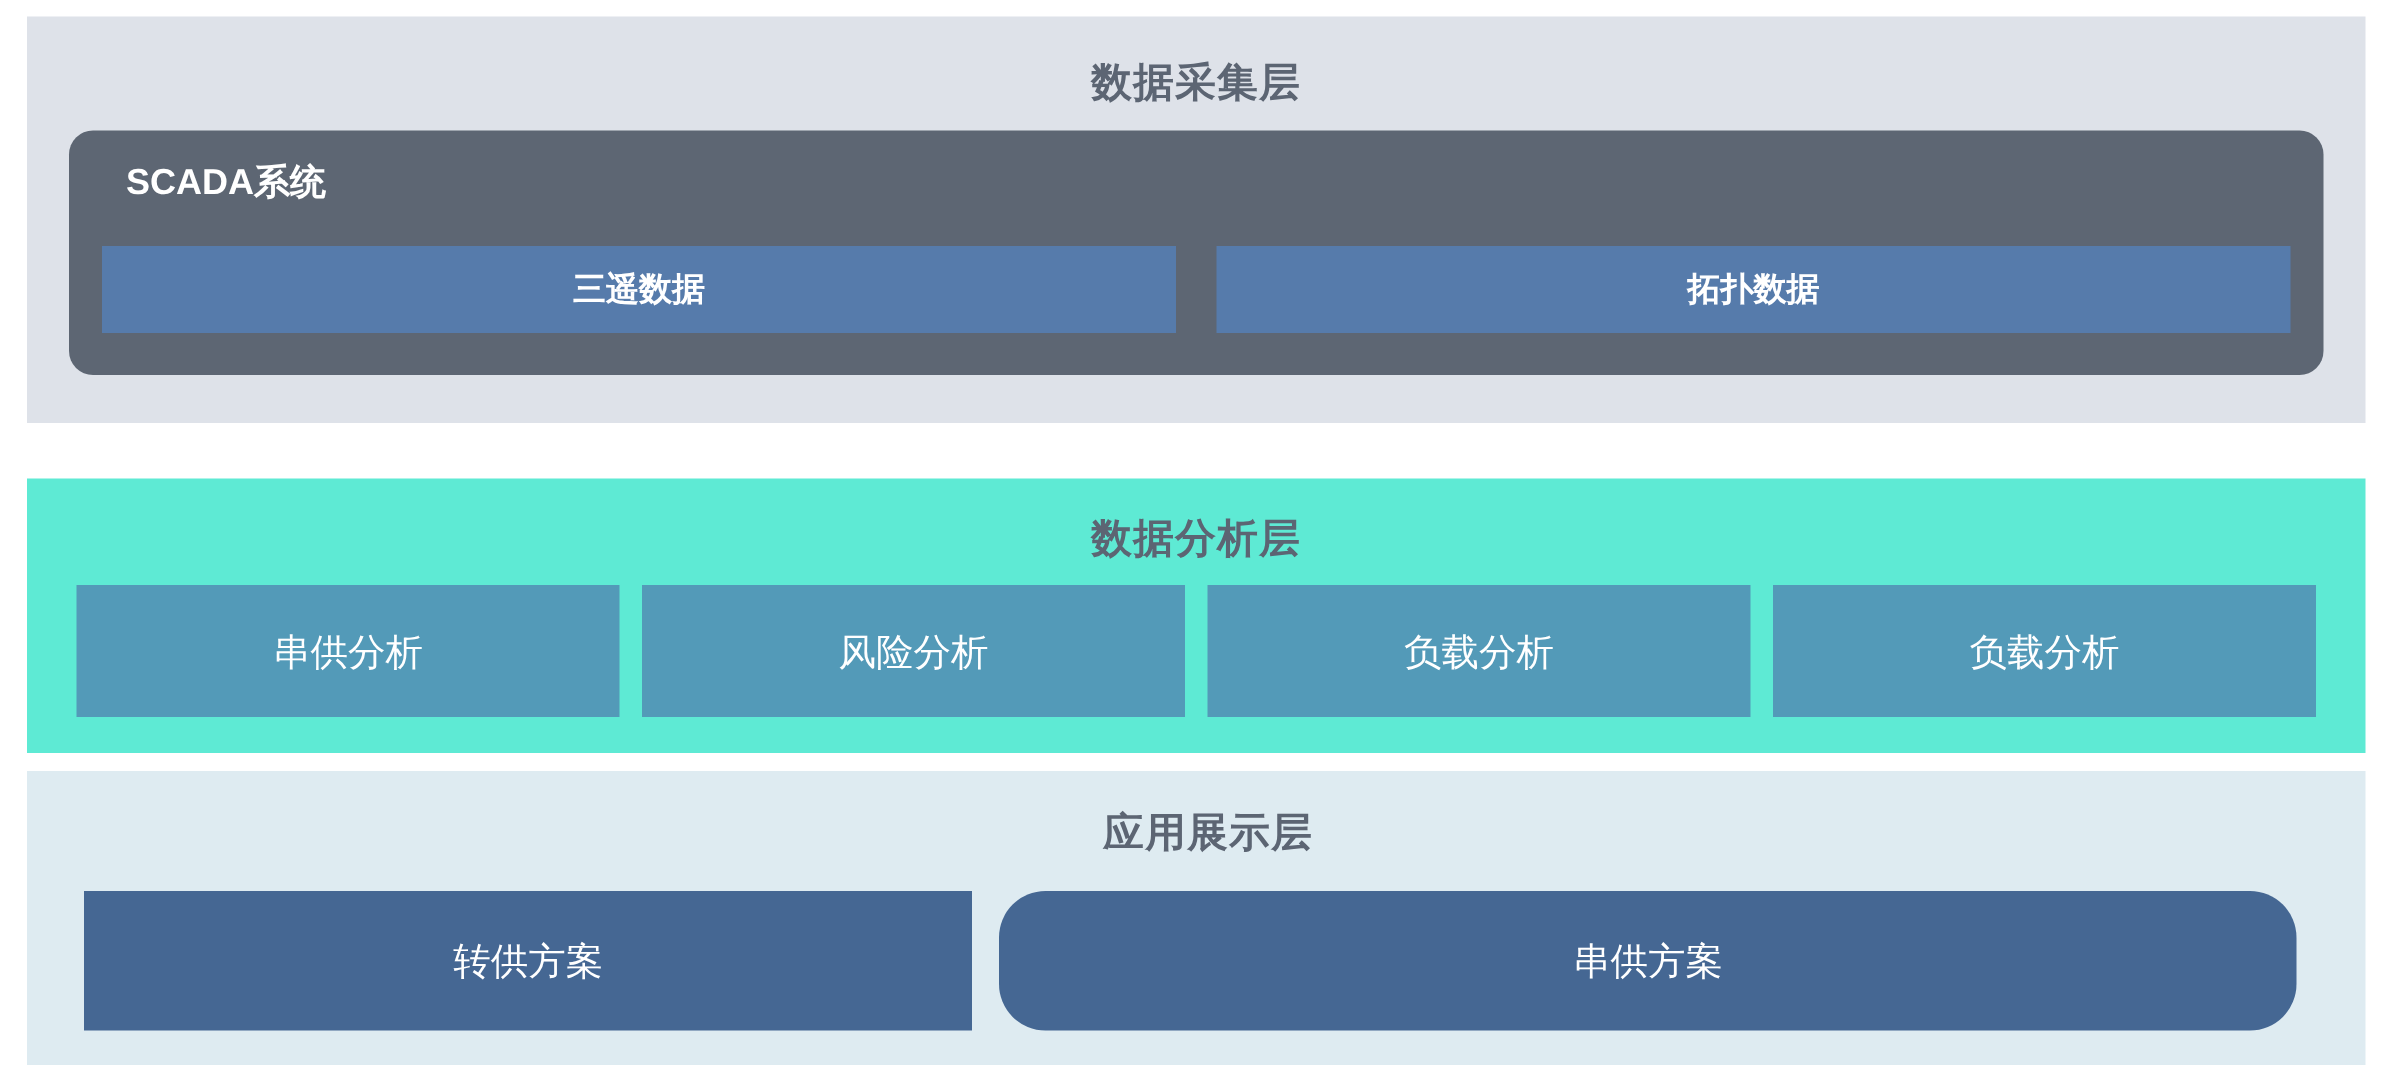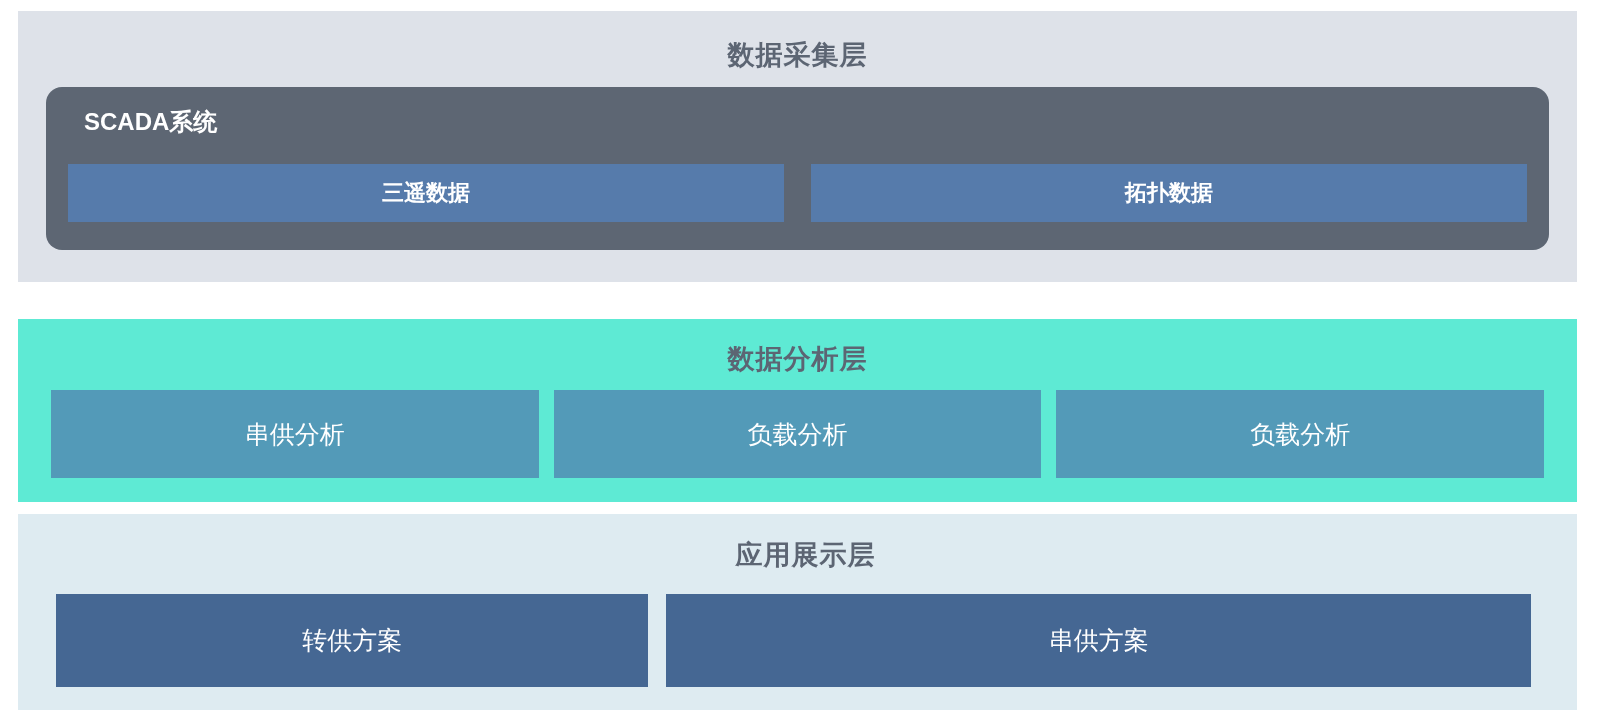--- a/index.html
+++ b/index.html
@@ -149,21 +149,21 @@
     background: #456793;
     color: #ffffff;
     font-size: 25px;
     font-weight: normal;
     display: flex;
     align-items: center;
     justify-content: center;
     box-sizing: border-box;
   }
   .app-item.span-1 { flex: 1 1 0; }
-  .app-item.span-2 { flex: 1.46 1 0; }
+  .app-item.span-2 { flex: 1.46 1 0; border-radius: 31px; }
 </style>
 </head>
 <body>
 
 <div class="diagram">
 
   <section class="layer layer-collect">
     <div class="layer-title">数据采集层</div>
 
     <div class="scada-box">
@@ -174,20 +174,21 @@
         <div class="scada-item">拓扑数据</div>
       </div>
     </div>
   </section>
 
   <section class="layer layer-analysis">
     <div class="layer-title">数据分析层</div>
 
     <div class="analysis-items">
       <div class="analysis-item">串供分析</div>
+      <div class="analysis-item">风险分析</div>
       <div class="analysis-item">负载分析</div>
       <div class="analysis-item">负载分析</div>
     </div>
   </section>
 
   <section class="layer layer-app">
     <div class="layer-title">应用展示层</div>
 
     <div class="app-items">
       <div class="app-item span-1">转供方案</div>

